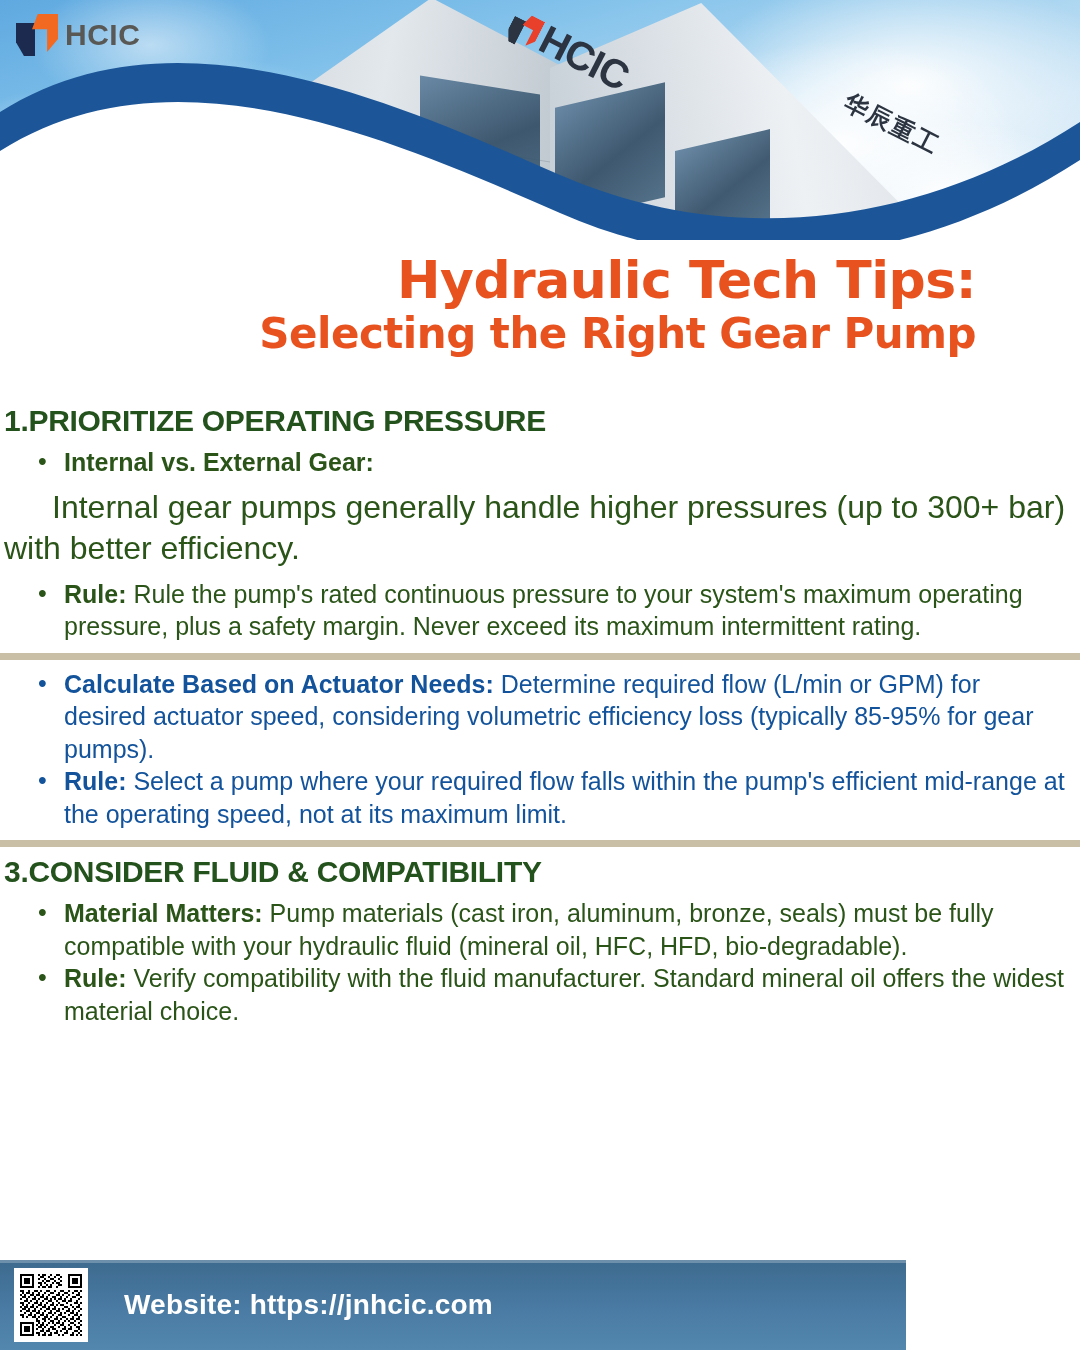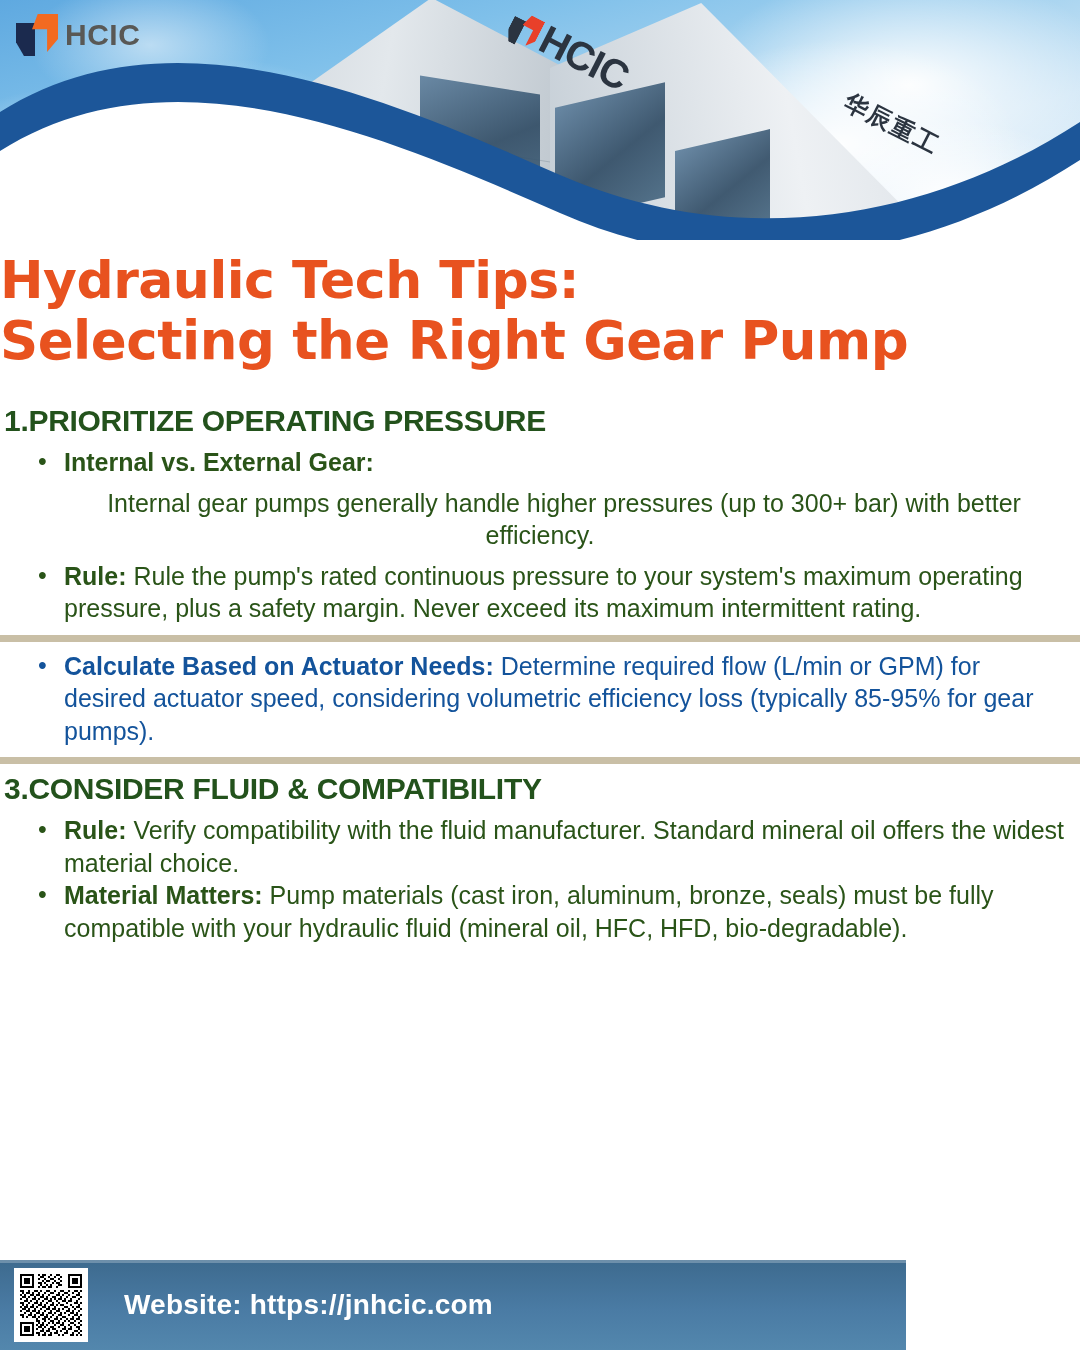--- a/index.html
+++ b/index.html
@@ -93,49 +93,49 @@
   }
   .logo-mark .orange {
     position:absolute; left:16px; top:0; width:26px; height:38px; background:#f26a21;
     clip-path:polygon(22% 0, 100% 0, 100% 66%, 58% 100%, 58% 40%, 0 40%);
   }
   .logo-text { font-size:30px; font-weight:bold; color:#595855; letter-spacing:.5px; }
 
   
   .title {
     position:absolute; top:250px; left:0; width:976px;
-    text-align:left;
+    text-align:right;
     color:#e8521f;
     font-weight:bold;
     font-size:52px;
     line-height:1.16;
     font-family:"DejaVu Sans", sans-serif;
     letter-spacing:-0.5px;
   }
-  .title .l2 { font-size:53px; }
+  .title .l2 { font-size:42px; }
 
   
   .content { position:absolute; top:404px; left:0; width:1080px; }
 
   .section { padding:0 4px; }
   .sec-head {
     font-size:30px; font-weight:bold; letter-spacing:-0.3px;
     margin:0 0 2px 0;
   }
   .b-list { list-style:none; margin:8px; padding:0; }
   .b-item {
     position:relative; padding-left:52px;
     font-size:25px; line-height:1.30; margin-bottom:0px;
   }
   .b-item::before {
     content:"\2022"; position:absolute; left:26px; top:-1px; font-size:25px;
   }
   .b-item b { font-weight:bold; }
   .para {
-    font-size:25px; line-height:1.30; text-indent:48px;text-align:center;
+    font-size:32px; line-height:1.30; text-indent:48px;
   }
 
   .green { color:#2a5418; }
   .green .sec-head { color:#23521c; }
   .blue  { color:#13539b; }
   .blue .sec-head { color:#13539b; }
 
   .divider { height:7px; background:#c9bfa6; margin:10px 0 8px 0; width:100%; }
 
   
@@ -216,30 +216,31 @@
     <ul class="b-list">
       <li class="b-item"><b>Rule:</b><span> Rule the pump's rated continuous pressure to your system's maximum operating pressure, plus a safety margin. Never exceed its maximum intermittent rating.</span></li>
     </ul>
   </div>
 
   <div class="divider"></div>
 
   <div class="section blue">
     <ul class="b-list">
       <li class="b-item"><b>Calculate Based on Actuator Needs:</b><span> Determine required flow (L/min or GPM) for desired actuator speed, considering volumetric efficiency loss (typically 85-95% for gear pumps).</span></li>
+      <li class="b-item"><b>Rule:</b><span> Select a pump where your required flow falls within the pump's efficient mid-range at the operating speed, not at its maximum limit.</span></li>
     </ul>
   </div>
 
   <div class="divider"></div>
 
   <div class="section green">
     <div class="sec-head">3.CONSIDER FLUID &amp; COMPATIBILITY</div>
     <ul class="b-list">
+      <li class="b-item"><b>Material Matters:</b><span> Pump materials (cast iron, aluminum, bronze, seals) must be fully compatible with your hydraulic fluid (mineral oil, HFC, HFD, bio-degradable).</span></li>
       <li class="b-item"><b>Rule:</b><span> Verify compatibility with the fluid manufacturer. Standard mineral oil offers the widest material choice.</span></li>
-      <li class="b-item"><b>Material Matters:</b><span> Pump materials (cast iron, aluminum, bronze, seals) must be fully compatible with your hydraulic fluid (mineral oil, HFC, HFD, bio-degradable).</span></li>
     </ul>
   </div>
 
 </div>
 
 <div class="footer">
   <div class="qr">
     <svg width="66" height="66" viewBox="0 0 33 33" shape-rendering="crispEdges">
       <rect width="33" height="33" fill="#fff"></rect>
       <g fill="#000">

